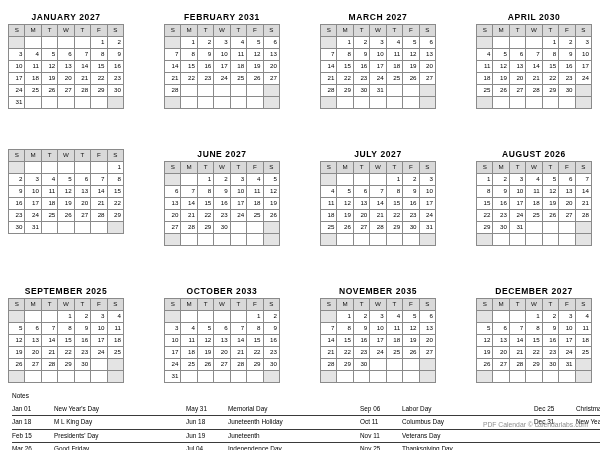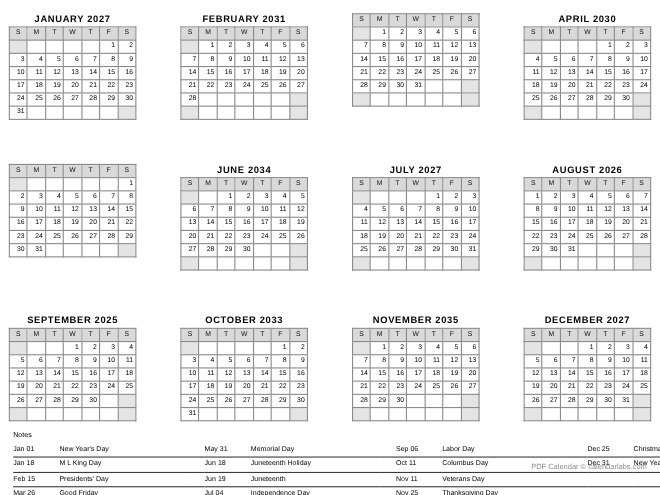--- a/index.html
+++ b/index.html
@@ -248,20 +248,21 @@
               <td class="empty"></td>
               <td class="empty"></td>
               <td class="empty"></td>
               <td class="empty"></td>
               <td class="we empty"></td>
             </tr>
           </tbody>
         </table>
       </div>
       <div class="month">
+        <div class="month-title">MARCH  2027</div>
         <table class="cal">
           <thead>
             <tr>
               <th class="we">S</th>
               <th>M</th>
               <th>T</th>
               <th>W</th>
               <th>T</th>
               <th>F</th>
               <th class="we">S</th>
@@ -462,21 +463,21 @@
               <td class="empty"></td>
               <td class="empty"></td>
               <td class="empty"></td>
               <td class="empty"></td>
               <td class="we empty"></td>
             </tr>
           </tbody>
         </table>
       </div>
       <div class="month">
-        <div class="month-title">JUNE  2034</div>
+        <div class="month-title">JUNE  2027</div>
         <table class="cal">
           <thead>
             <tr>
               <th class="we">S</th>
               <th>M</th>
               <th>T</th>
               <th>W</th>
               <th>T</th>
               <th>F</th>
               <th class="we">S</th>

